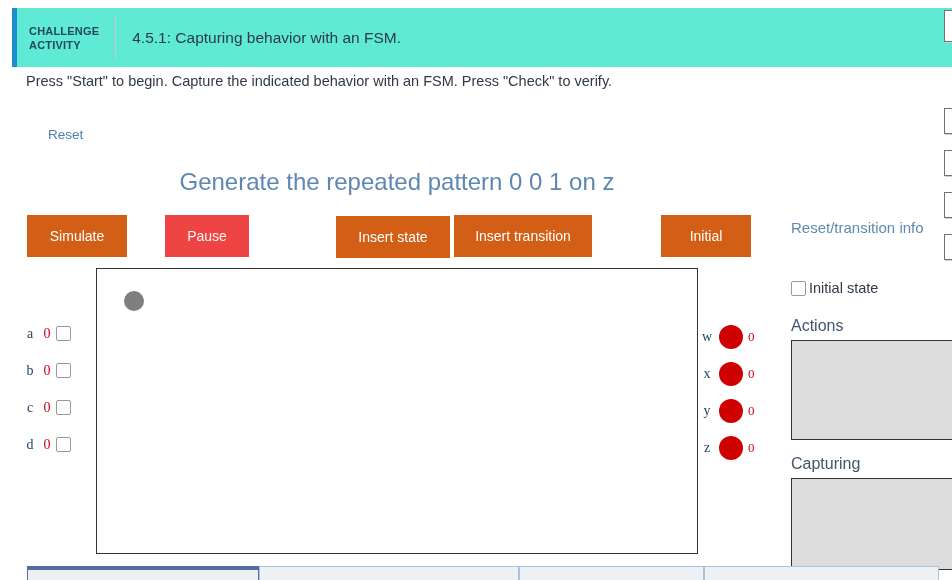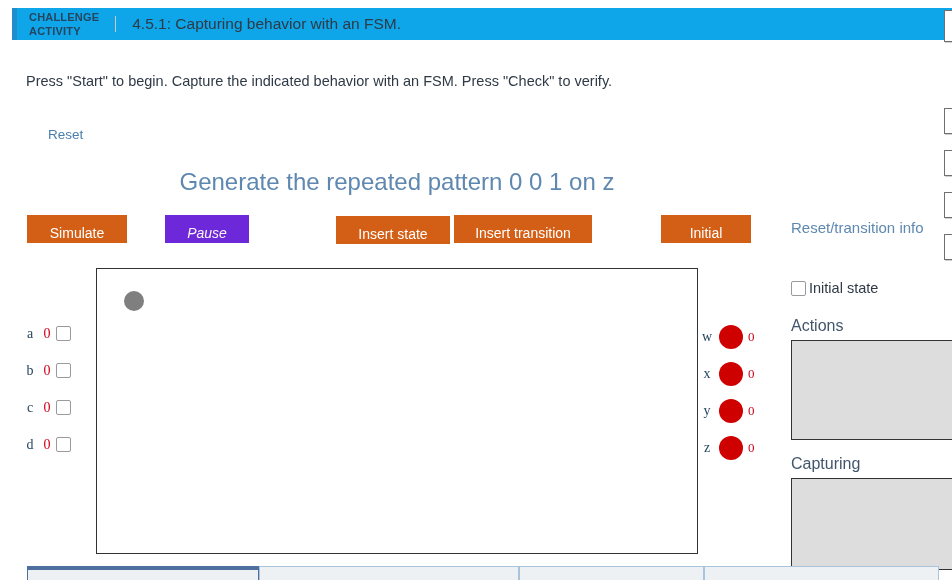--- a/index.html
+++ b/index.html
@@ -15,22 +15,22 @@
     color: #2f3a46;
     position: relative;
   }
 
   
   .ca-header {
     position: absolute;
     left: 12px;
     top: 8px;
     width: 940px;
-    height: 32px;
-    background: #0ea5e9;
+    height: 59px;
+    background: #5eead4;
     display: flex;
     align-items: stretch;
   }
   .ca-accent {
     width: 5px;
     background: #1f8ecd;
     flex: 0 0 5px;
   }
   .ca-label {
     flex: 0 0 auto;
@@ -94,34 +94,33 @@
     width: 602px;
     text-align: center;
     font-size: 24px;
     color: #5e88b0;
     white-space: nowrap;
   }
 
   
   .btn {
     position: absolute;
-    height: 28px;
+    height: 42px;
     background: #d35e16;
     color: #ffffff;
     border: none;
     font-family: "Liberation Sans", sans-serif;
     font-size: 14px;
     cursor: pointer;
     padding: 10px;
   }
   .btn.disabled {
-    background: #6d28d9;
+    background: #ef4444;
     color: #fdf6f0;
     cursor: default;
-    font-style: italic;
   }
   #btn-simulate   { left: 27px;  top: 215px; width: 100px; }
   #btn-pause      { left: 165px; top: 215px; width: 84px;  }
   #btn-insert-state      { left: 336px; top: 216px; width: 114px; text-align: center; }
   #btn-insert-transition { left: 454px; top: 215px; width: 138px; }
   #btn-delete     { left: 661px; top: 215px; width: 90px;  }
 
   
   .inputs-col {
     position: absolute;

